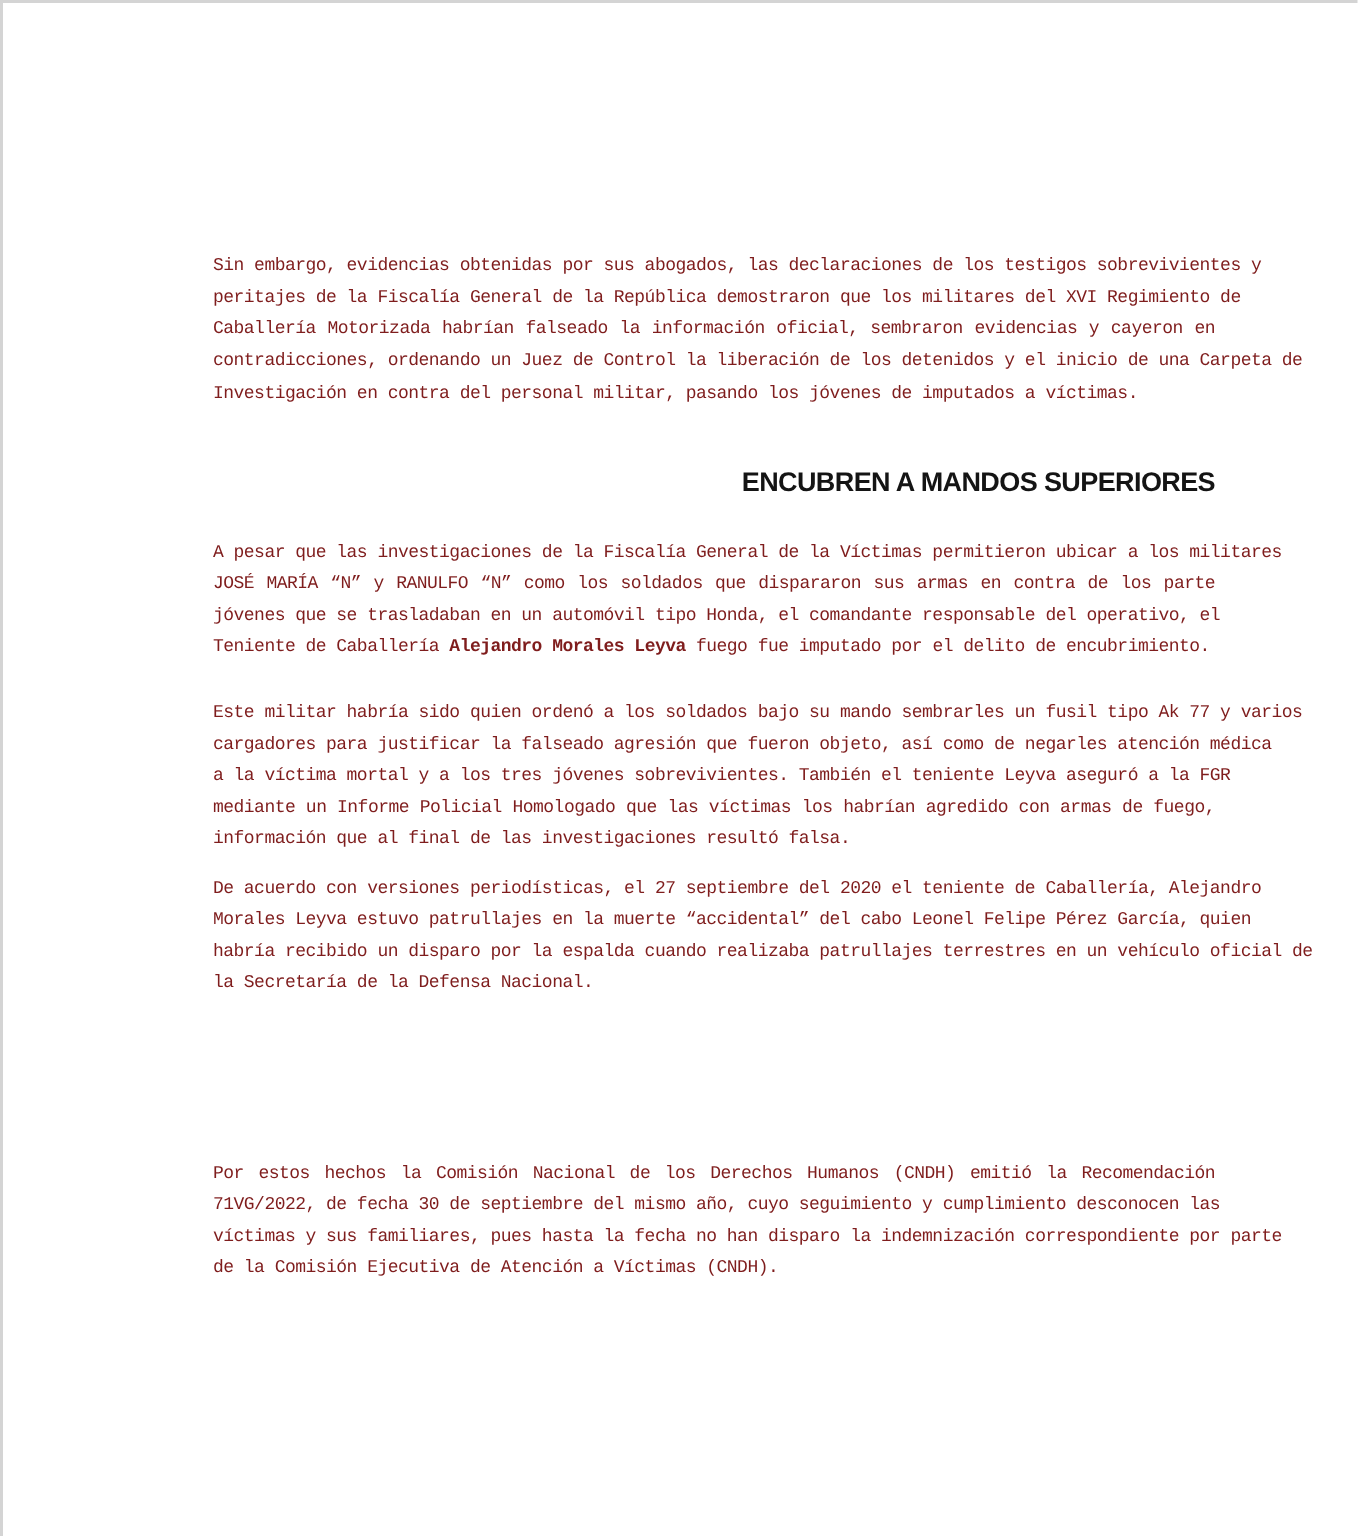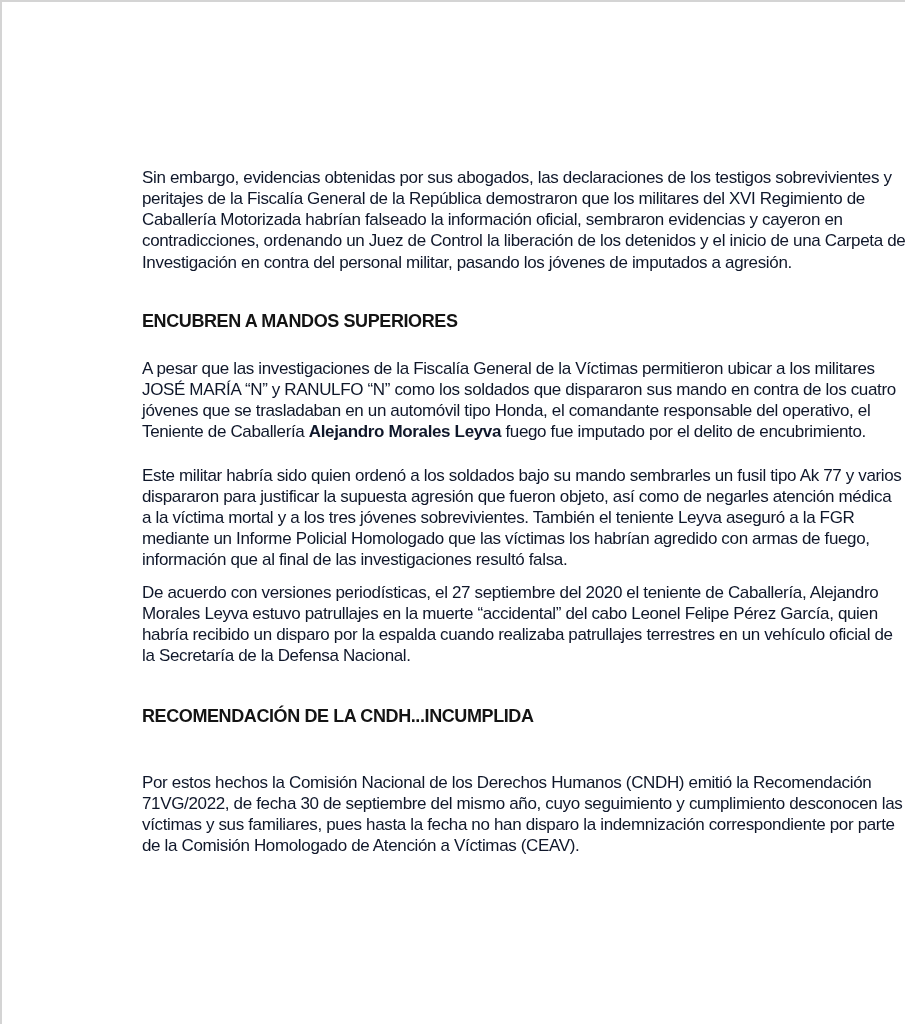--- a/index.html
+++ b/index.html
@@ -4,73 +4,72 @@
 <style>
   html, body { margin: 0; padding: 0; background: #ffffff; }
   body { width: 905px; height: 1024px; overflow: hidden; position: relative; }
   .page {
     position: absolute; left: 0; top: 0; width: 903px; height: 1022px;
     border-left: 2px solid #d4d4d4; border-top: 2px solid #d4d4d4;
     background: #ffffff;
   }
   .line {
     position: absolute; left: 140px; width: 668px; height: 21px;
-    font-family: Liberation Sans, sans-serif; font-size: 17px;
-    color: #0f172a; white-space: nowrap; line-height: 21px;
+    font-family: Liberation Mono, monospace; font-size: 12px;
+    color: #7f1d1d; white-space: nowrap; line-height: 21px;
     text-align: justify; text-align-last: justify;
     letter-spacing: -0.35px;
   }
   .line.last { text-align-last: left; }
   .line b { font-weight: bold; }
   .heading {
     position: absolute; left: 140px; width: 668px;
     font-family: "Liberation Sans", sans-serif; font-weight: bold;
-    font-size: 18px; color: #141414; text-align: left; line-height: 24px;
+    font-size: 18px; color: #141414; text-align: right; line-height: 24px;
     letter-spacing: -0.4px;
   }
 </style>
 </head>
 <body>
 
 <div class="page">
 
   <div>
     <div class="line" style="top:165px">Sin embargo, evidencias obtenidas por sus abogados, las declaraciones de los testigos sobrevivientes y</div>
     <div class="line" style="top:186px">peritajes de la Fiscalía General de la República demostraron que los militares del XVI Regimiento de</div>
     <div class="line" style="top:207px">Caballería Motorizada habrían falseado la información oficial, sembraron evidencias y cayeron en</div>
     <div class="line" style="top:228px">contradicciones, ordenando un Juez de Control la liberación de los detenidos y el inicio de una Carpeta de</div>
-    <div class="line last" style="top:250px">Investigación en contra del personal militar, pasando los jóvenes de imputados a agresión.</div>
+    <div class="line last" style="top:250px">Investigación en contra del personal militar, pasando los jóvenes de imputados a víctimas.</div>
   </div>
 
   <div class="heading" style="top:307px">ENCUBREN A MANDOS SUPERIORES</div>
 
   <div>
     <div class="line" style="top:356px">A pesar que las investigaciones de la Fiscalía General de la Víctimas permitieron ubicar a los militares</div>
-    <div class="line" style="top:377px">JOSÉ MARÍA “N” y RANULFO “N” como los soldados que dispararon sus mando en contra de los cuatro</div>
+    <div class="line" style="top:377px">JOSÉ MARÍA “N” y RANULFO “N” como los soldados que dispararon sus armas en contra de los parte</div>
     <div class="line" style="top:398px">jóvenes que se trasladaban en un automóvil tipo Honda, el comandante responsable del operativo, el</div>
     <div class="line last" style="top:419px"><span>Teniente de Caballería </span><b>Alejandro Morales Leyva</b><span> fuego fue imputado por el delito de encubrimiento.</span></div>
   </div>
 
   <div>
     <div class="line" style="top:463px">Este militar habría sido quien ordenó a los soldados bajo su mando sembrarles un fusil tipo Ak 77 y varios</div>
-    <div class="line" style="top:484px">dispararon para justificar la supuesta agresión que fueron objeto, así como de negarles atención médica</div>
+    <div class="line" style="top:484px">cargadores para justificar la falseado agresión que fueron objeto, así como de negarles atención médica</div>
     <div class="line" style="top:505px">a la víctima mortal y a los tres jóvenes sobrevivientes. También el teniente Leyva aseguró a la FGR</div>
     <div class="line" style="top:526px">mediante un Informe Policial Homologado que las víctimas los habrían agredido con armas de fuego,</div>
     <div class="line last" style="top:547px">información que al final de las investigaciones resultó falsa.</div>
   </div>
 
   <div>
     <div class="line" style="top:580px">De acuerdo con versiones periodísticas, el 27 septiembre del 2020 el teniente de Caballería, Alejandro</div>
     <div class="line" style="top:601px">Morales Leyva estuvo patrullajes en la muerte “accidental” del cabo Leonel Felipe Pérez García, quien</div>
     <div class="line" style="top:622px">habría recibido un disparo por la espalda cuando realizaba patrullajes terrestres en un vehículo oficial de</div>
     <div class="line last" style="top:643px">la Secretaría de la Defensa Nacional.</div>
   </div>
 
-  <div class="heading" style="top:702px">RECOMENDACIÓN DE LA CNDH...INCUMPLIDA</div>
 
   <div>
     <div class="line" style="top:770px">Por estos hechos la Comisión Nacional de los Derechos Humanos (CNDH) emitió la Recomendación</div>
     <div class="line" style="top:791px">71VG/2022, de fecha 30 de septiembre del mismo año, cuyo seguimiento y cumplimiento desconocen las</div>
     <div class="line" style="top:812px">víctimas y sus familiares, pues hasta la fecha no han disparo la indemnización correspondiente por parte</div>
-    <div class="line last" style="top:833px">de la Comisión Homologado de Atención a Víctimas (CEAV).</div>
+    <div class="line last" style="top:833px">de la Comisión Ejecutiva de Atención a Víctimas (CNDH).</div>
   </div>
 
 </div>
 
 </body></html>

